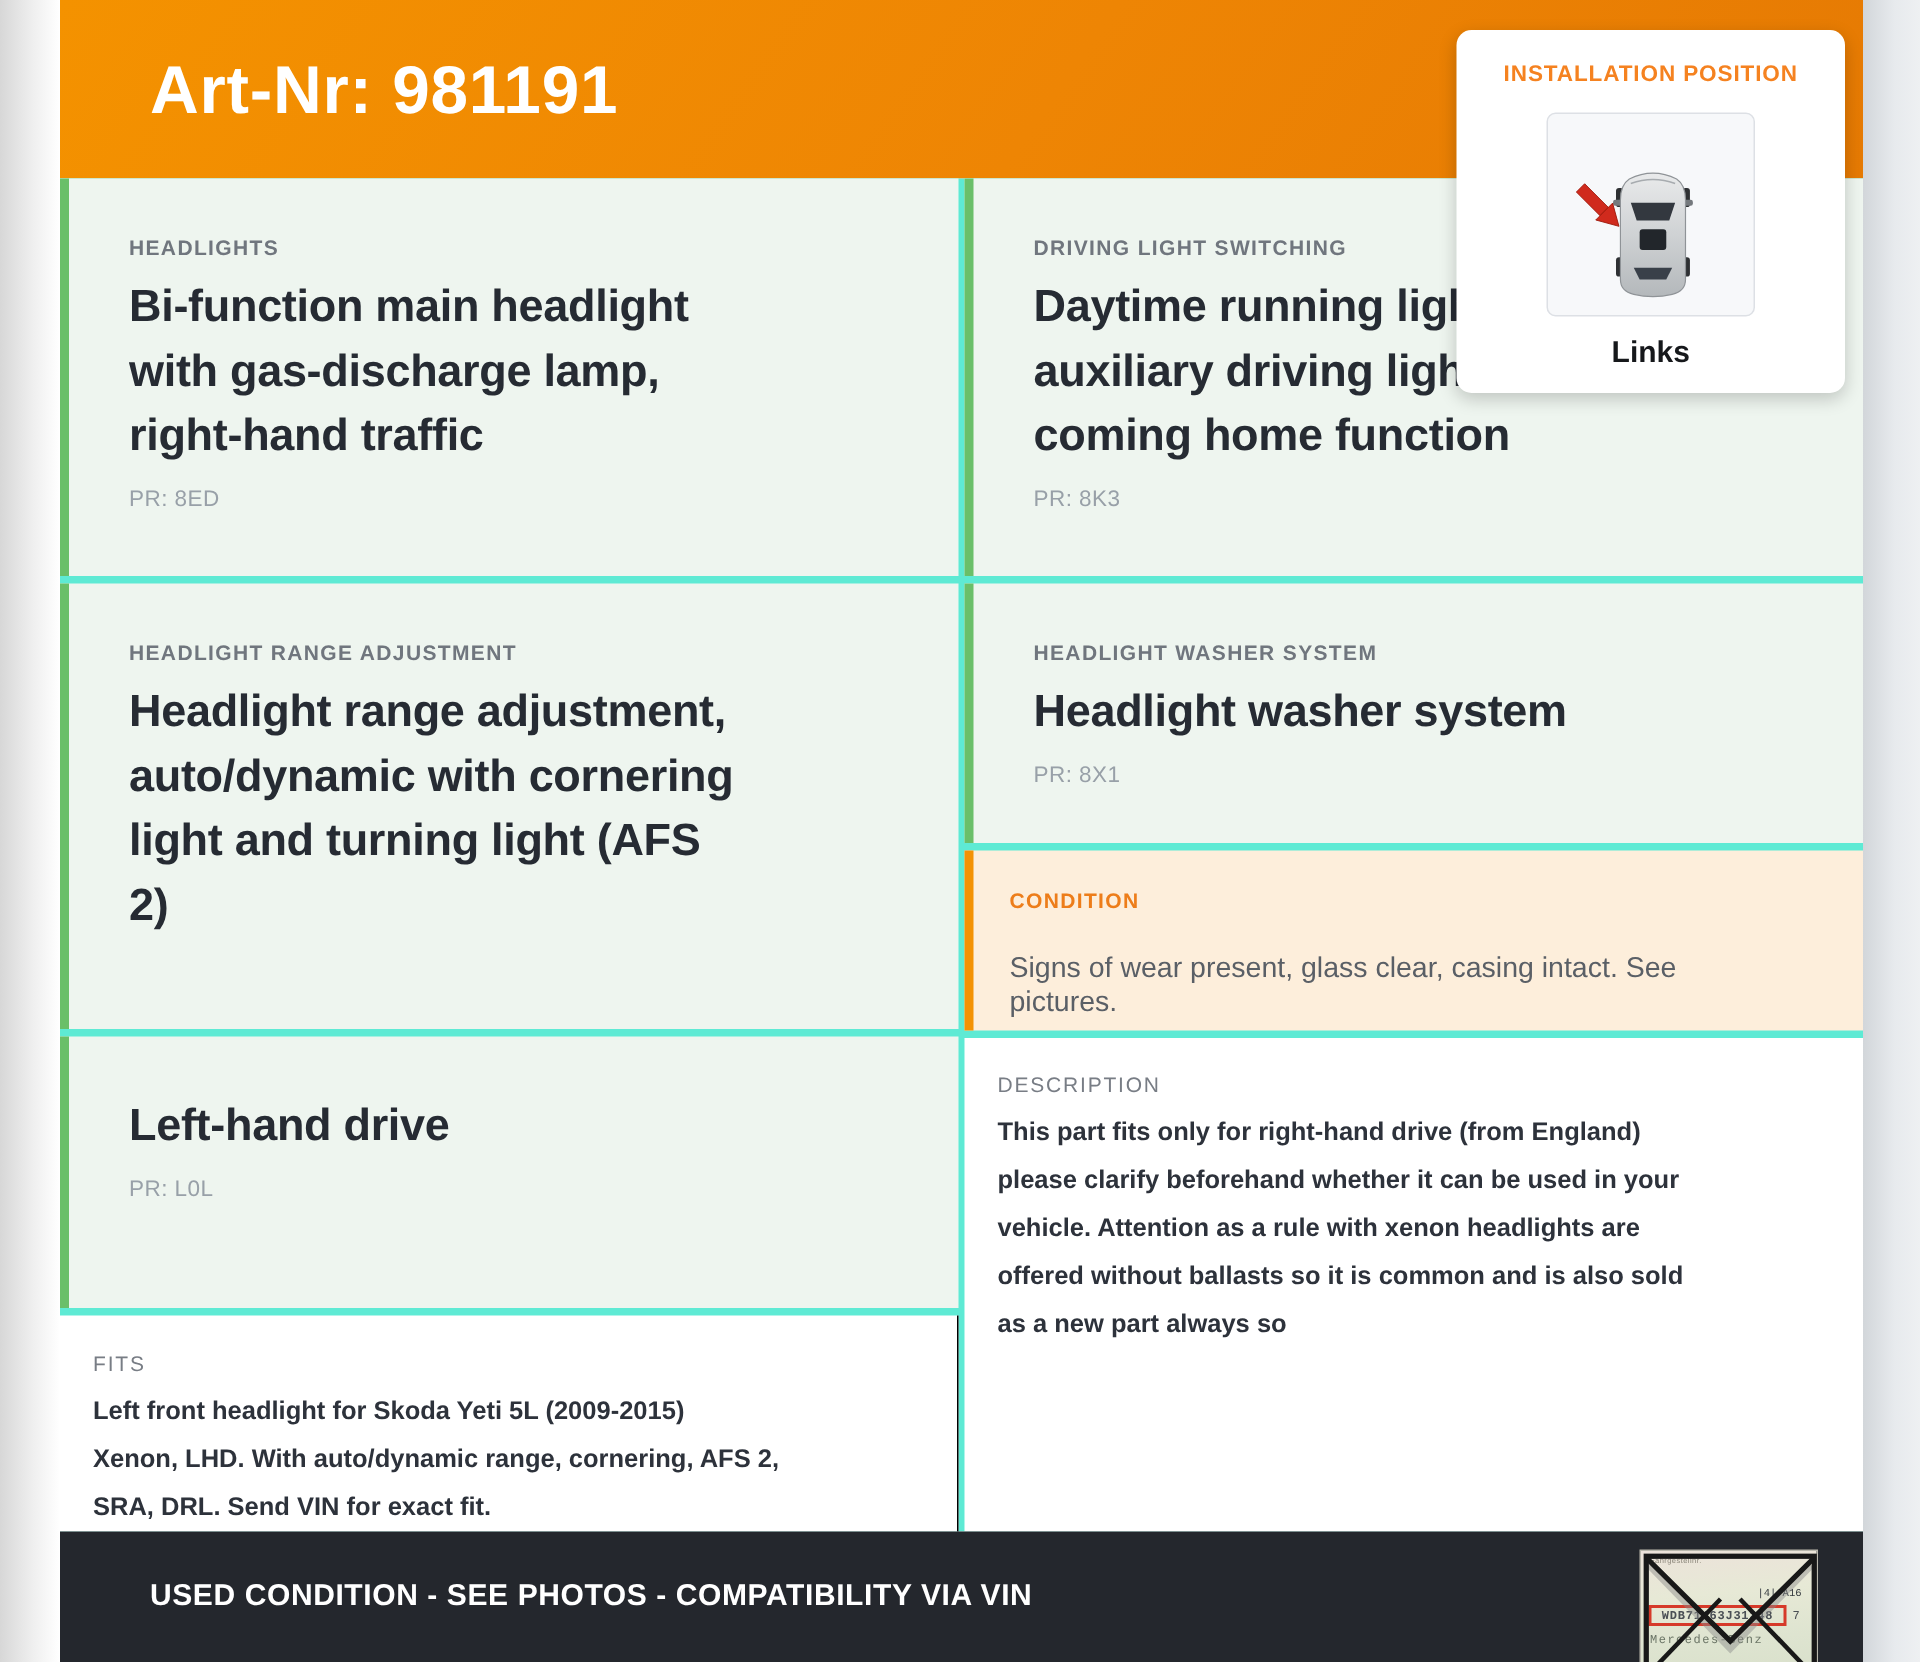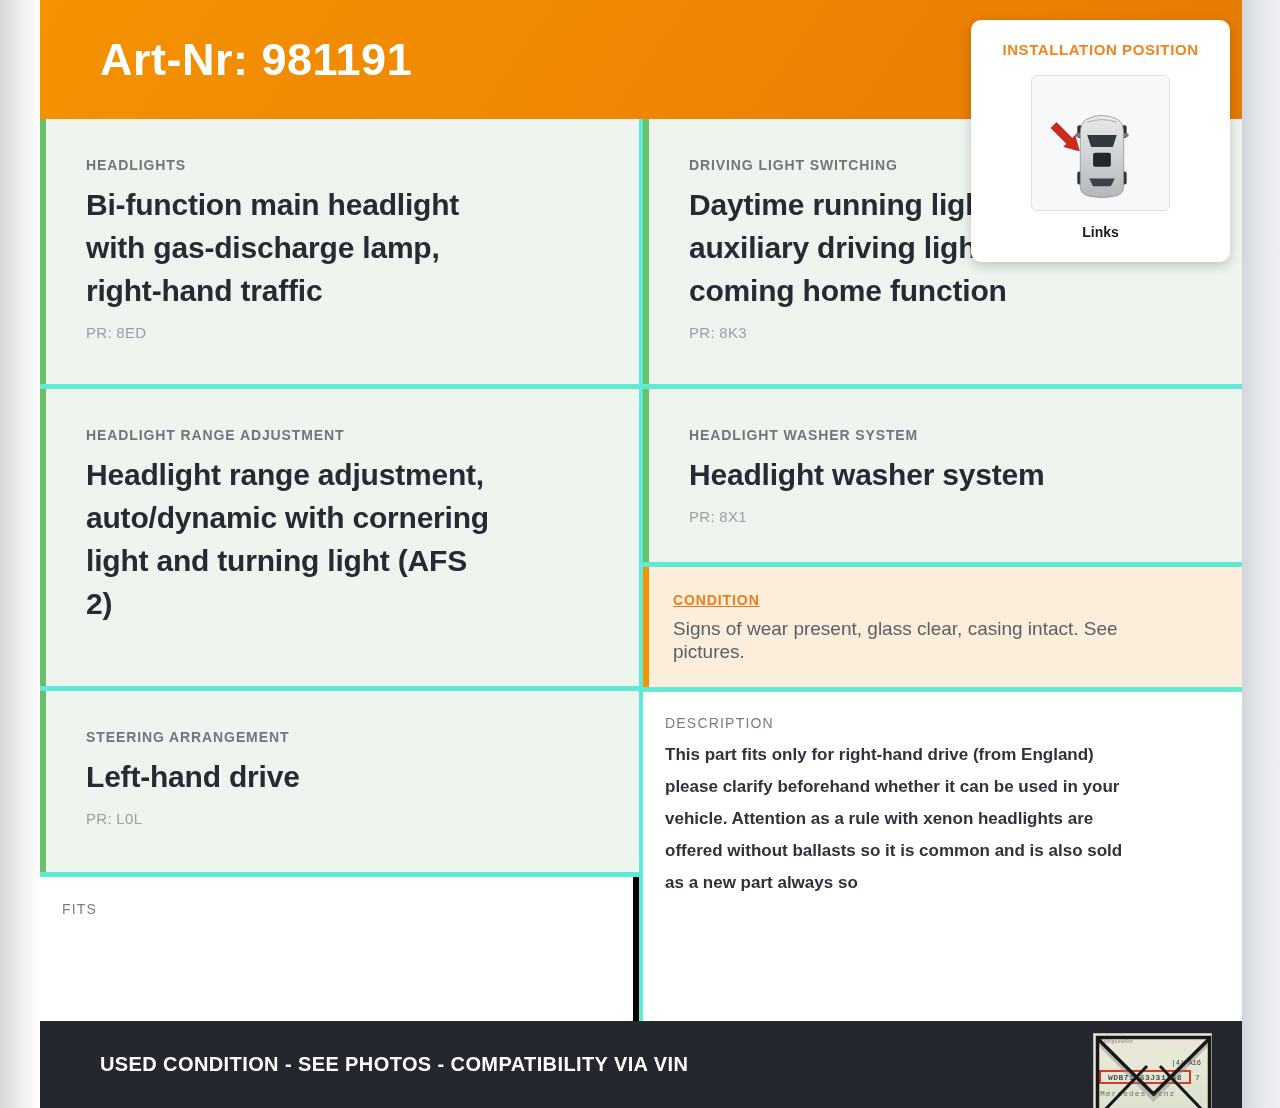--- a/index.html
+++ b/index.html
@@ -35,25 +35,25 @@
   .h297 { height:297px; flex:none; }
   .h181 { height:181px; flex:none; }
   .h173 { height:173px; flex:none; }
   .h120 { height:120px; flex:none; }
   .fill { flex:1; }
 
   .condition-card {
     background:#fdeedb; border-left:6px solid #f39204;
     padding:25px 24px 0 24px;
   }
-  .condition-label { font-size:14px; font-weight:bold; color:#ed7d1a; letter-spacing:0.9px; margin-bottom:9px;text-decoration:underline; }
+  .condition-label { font-size:14px; font-weight:bold; color:#ed7d1a; letter-spacing:0.9px; margin-bottom:26px; }
   .condition-text { font-size:19px; color:#5a5f66; line-height:23px; white-space:pre-line; }
 
   .text-block { background:#ffffff; padding:23px 24px 0 22px; }
-  .text-block.fits { border-right:6px solid #000000; padding-top:24px; }
+  .text-block.fits { border-right:1px solid #000000; padding-top:24px; }
   .block-label { font-size:14px; font-weight:normal; color:#787d85; letter-spacing:1.2px; margin-bottom:8px; }
   .block-text { font-size:17px; font-weight:bold; color:#2d323b; line-height:32px; white-space:pre-line; }
 
   .footer {
     position:relative; height:87px; background:#24272d;
     display:flex; align-items:center; padding-left:60px;
   }
   .banner-text { color:#ffffff; font-size:20px; font-weight:bold; letter-spacing:0.4px; }
 
   .reg-photo {
@@ -76,21 +76,21 @@
     position:absolute; left:971px; top:20px; width:259px; height:242px;
     background:#ffffff; border-radius:10px; box-shadow:0 4px 12px rgba(0,0,0,0.2);
     z-index:5; text-align:center; padding-top:21px;
   }
   .install-title { font-size:15px; font-weight:bold; color:#f58220; letter-spacing:0.6px; }
   .install-imgbox {
     width:139px; height:136px; margin:17px auto 0;
     background:#f7f8fa; border:1px solid #dde0e5; border-radius:6px;
     display:flex; align-items:center; justify-content:center;
   }
-  .install-position { margin-top:13px; font-size:14px; font-weight:bold; color:#16181b; }
+  .install-position { margin-top:13px; font-size:20px; font-weight:bold; color:#16181b; }
 </style>
 </head>
 <body>
 
 <div class="page">
 
   <div class="shadow-strip left"></div>
   <div class="shadow-strip right"></div>
 
   <div class="content">
@@ -110,26 +110,28 @@
           <div class="spec-pr">PR: 8ED</div>
         </div>
         <div class="spec-card h297">
           <div class="spec-label">HEADLIGHT RANGE ADJUSTMENT</div>
           <div class="spec-title">Headlight range adjustment,
 auto/dynamic with cornering
 light and turning light (AFS
 2)</div>
         </div>
         <div class="spec-card h181">
-          <div class="spec-label">STEERING ARRANGEMENT</div>
           <div class="spec-title">Left-hand drive</div>
           <div class="spec-pr">PR: L0L</div>
         </div>
         <div class="text-block fits fill">
           <div class="block-label">FITS</div>
+          <div class="block-text">Left front headlight for Skoda Yeti 5L (2009-2015)
+Xenon, LHD. With auto/dynamic range, cornering, AFS 2,
+SRA, DRL. Send VIN for exact fit.</div>
         </div>
       </div>
 
       <div class="col">
         <div class="spec-card h265">
           <div class="spec-label">DRIVING LIGHT SWITCHING</div>
           <div class="spec-title">Daytime running light,
 auxiliary driving light with
 coming home function</div>
           <div class="spec-pr">PR: 8K3</div>

